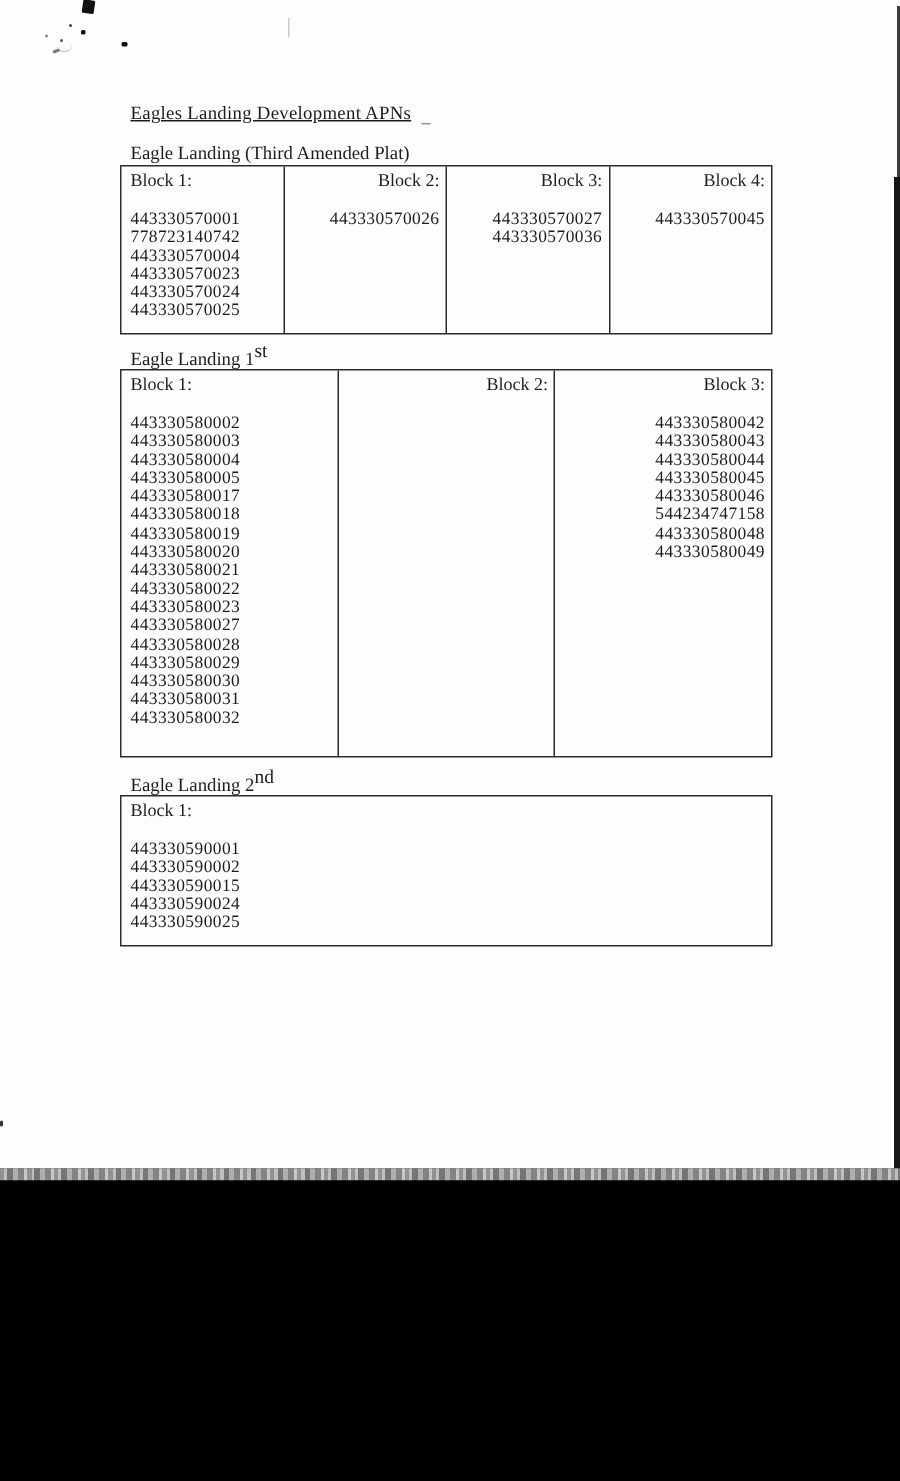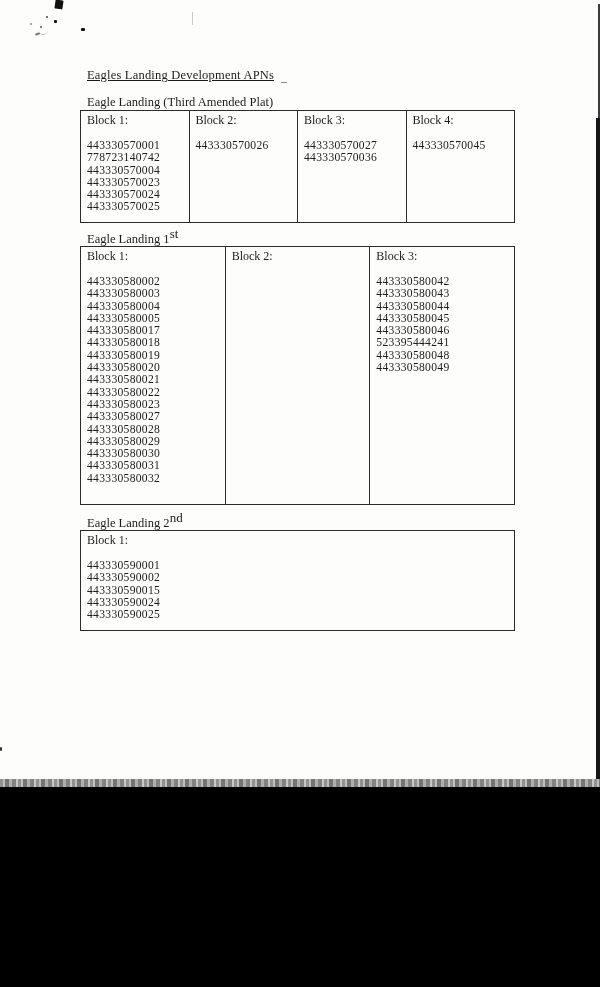--- a/index.html
+++ b/index.html
@@ -94,20 +94,21 @@
   .t-sec0 { top: 110px; height: 111px; }
   .t-sec1 { top: 246px; height: 257px; }
   .t-sec2 { top: 530px; height: 99px; }
   .cell {
     flex: 1 1 0;
     padding: 2px 4px 0 6px;
     overflow: hidden;
   }
   .cell + .cell {
     border-left: 1.4px solid #2c2c2c;
+    text-align: right;
   }
   .block-label {
     font-size: 12px;
     line-height: 15px;
   }
   .apn-list {
     margin-top: 12px;
   }
   .apn {
     font-size: 11.6px;
@@ -222,21 +223,21 @@
       <div class="block-label">Block 2:</div>
     </div>
     <div class="cell">
       <div class="block-label">Block 3:</div>
       <div class="apn-list">
         <div class="apn">443330580042</div>
         <div class="apn">443330580043</div>
         <div class="apn">443330580044</div>
         <div class="apn">443330580045</div>
         <div class="apn">443330580046</div>
-        <div class="apn">523395444241</div>
+        <div class="apn">544234747158</div>
         <div class="apn">443330580048</div>
         <div class="apn">443330580049</div>
       </div>
     </div>
   </div>
 
 <div class="section-heading h-sec2"><span>Eagle Landing 2</span><sup>nd</sup></div>
 <div class="apn-table t-sec2">
     <div class="cell">
       <div class="block-label">Block 1:</div>

